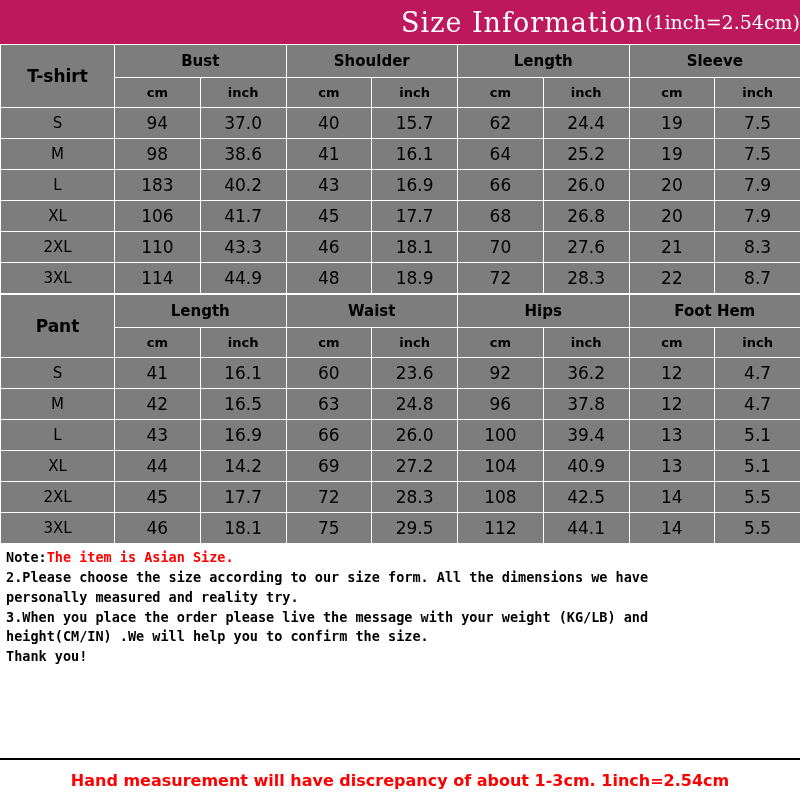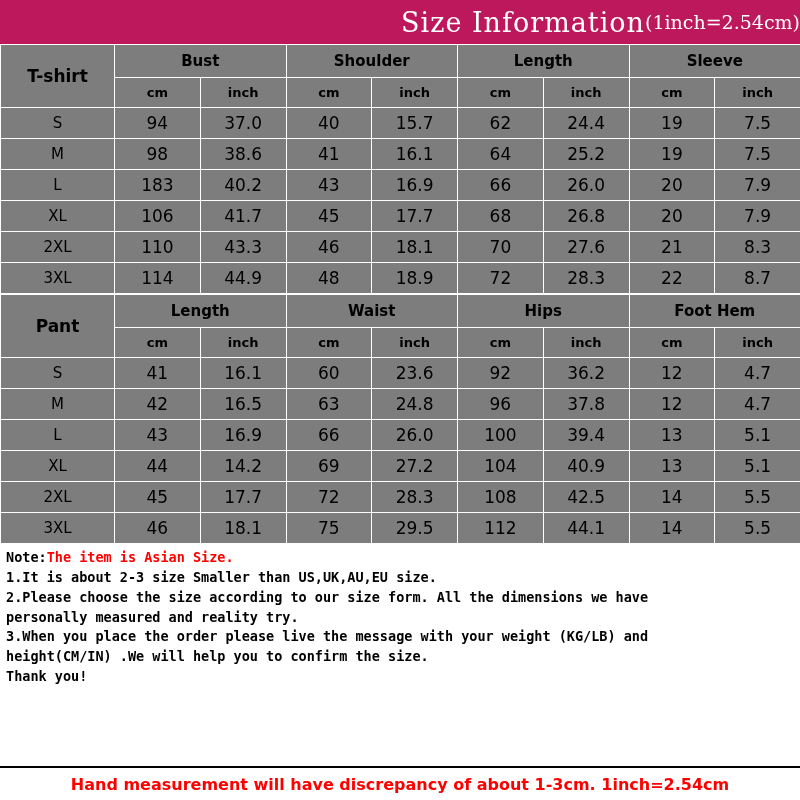--- a/index.html
+++ b/index.html
@@ -103,21 +103,21 @@
     color: #000;
     font-weight: bold;
   }
   .note .lbl { color: #000; }
   .note .red { color: #ff0000; }
   .note p { margin: 0; }
   
   .footer {
     background: #ffffff;
     border-top: 2px solid #000;
-    height: 34px;
+    height: 42px;
     display: flex;
     align-items: center;
     justify-content: center;
   }
   .footer span {
     color: #ff0000;
     font-weight: bold;
     font-size: 16px;
     font-family: "DejaVu Sans", sans-serif;
   }
@@ -327,21 +327,20 @@
         <td class="num">112</td>
         <td class="num">44.1</td>
         <td class="num">14</td>
         <td class="num">5.5</td>
       </tr>
     </tbody>
   </table>
 
   <div class="note">
     <p><span class="lbl">Note:</span><span class="red">The item is Asian Size.</span></p>
-    <p>1.It is about 2-3 size Smaller than US,UK,AU,EU size.</p>
     <p>2.Please choose the size according to our size form. All the dimensions we have</p>
     <p>personally measured and reality try.</p>
     <p>3.When you place the order please live the message with your weight (KG/LB) and</p>
     <p>height(CM/IN) .We will help you to confirm the size.</p>
     <p>Thank you!</p>
   </div>
 
   <div class="footer">
     <span>Hand measurement will have discrepancy of about 1-3cm. 1inch=2.54cm</span>
   </div>

